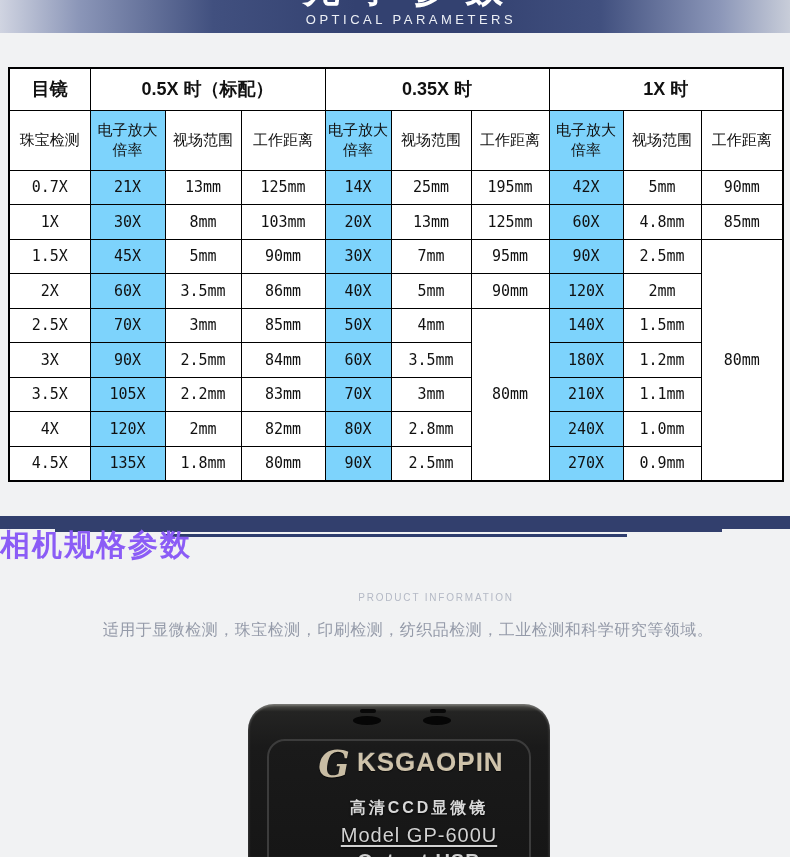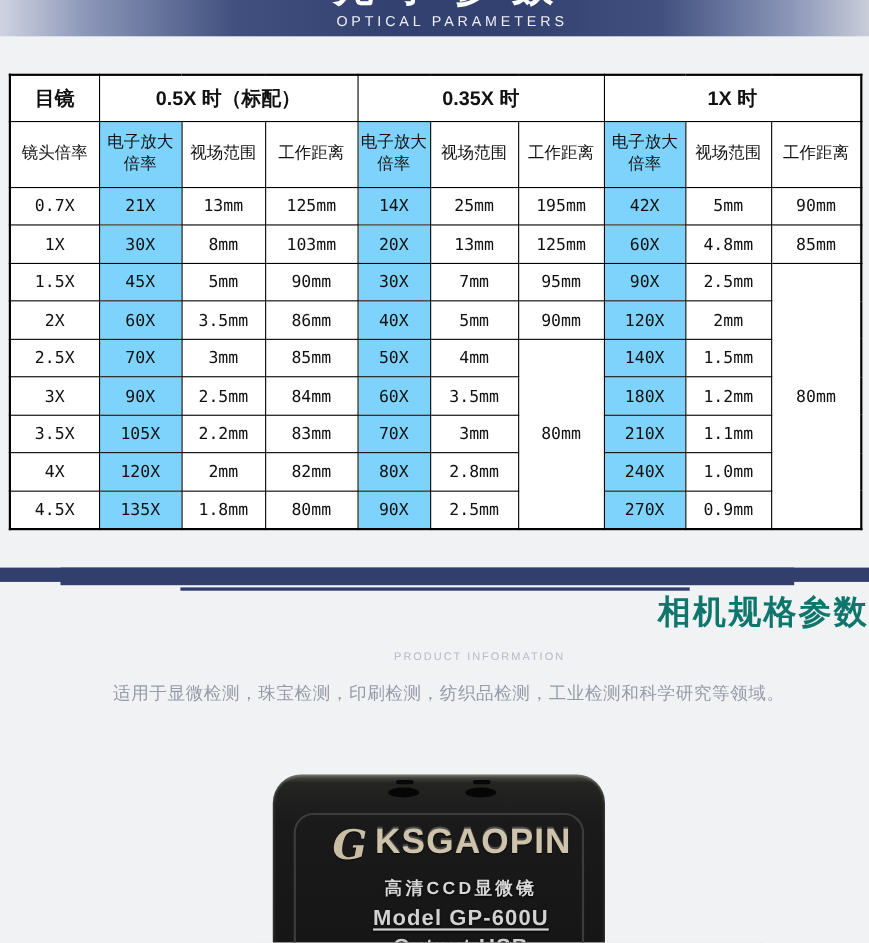--- a/index.html
+++ b/index.html
@@ -44,22 +44,22 @@
   }
   .hl { background:#7dd3fc; }
 
   
   .divider-bar-a { position:absolute; left:0; top:516px; width:790px; height:13px; background:#323f6d; }
   .divider-bar-b { position:absolute; left:55px; top:516px; width:667px; height:16px; background:#323f6d; }
   .divider-line  { position:absolute; left:164px; top:534px; width:463px; height:3px; background:#2f3e6e; }
 
   
   .section-title {
-    position:absolute; top:536px; left:0; width:100%; text-align:right;
-    font-size:30px; font-weight:bold; color:#0f766e; letter-spacing:2px;
+    position:absolute; top:525px; left:0; width:100%; text-align:left;
+    font-size:30px; font-weight:bold; color:#8b5cf6; letter-spacing:2px;
   }
   .section-subtitle {
     position:absolute; top:592px; left:0; width:100%; text-align:center;
     font-size:10px; color:#b4b9c5; letter-spacing:1.8px;margin-left:41px;
   }
   .description {
     position:absolute; top:620px; left:13px; width:100%; text-align:center;
     font-size:16px; color:#959ba9; letter-spacing:0.5px;
   }
 
@@ -83,31 +83,31 @@
   .logo-row {
     position:absolute; top:42px; left:0; width:100%; text-align:center;
     transform:translateX(12px); white-space:nowrap;
   }
   .logo-g {
     display:inline-block; font-family:"DejaVu Serif", serif; font-style:italic;
     font-weight:bold; font-size:37px; line-height:36px; vertical-align:-6px;
     color:#c9bda4; text-shadow:0 1px 1px rgba(0,0,0,0.7); margin-right:7px;
   }
   .logo-text {
-    display:inline-block; font-size:32px; font-weight:bold; letter-spacing:1px;
+    display:inline-block; font-size:26px; font-weight:bold; letter-spacing:1px;
     color:#cfc3ab; text-shadow:0 1px 1px rgba(0,0,0,0.7), 0 -1px 0 rgba(255,255,255,0.22);
   }
   .engraved-cn {
     position:absolute; top:94px; left:0; width:100%; text-align:center;
     transform:translateX(20px); font-size:16px; font-weight:bold; letter-spacing:3px;
     color:#d8d8d8; text-shadow:0 1px 2px rgba(0,0,0,0.85); white-space:nowrap;
   }
   .engraved-model {
     position:absolute; top:120px; left:0; width:100%; text-align:center;
-    transform:translateX(20px); font-size:20px; font-weight:bold; letter-spacing:1px;
+    transform:translateX(20px); font-size:20px; font-weight:normal; letter-spacing:1px;
     color:#d2d2d2; text-shadow:0 1px 2px rgba(0,0,0,0.85);
     text-decoration:underline; text-underline-offset:3px; white-space:nowrap;
   }
   .engraved-output {
     position:absolute; top:146px; left:0; width:100%; text-align:center;
     transform:translateX(20px); font-size:20px; font-weight:bold; letter-spacing:1px;
     color:#cfcfcf; text-shadow:0 1px 2px rgba(0,0,0,0.85); white-space:nowrap;
   }
 </style>
 </head>
@@ -134,21 +134,21 @@
         <col style="width: 82px;">
       </colgroup>
     <thead>
         <tr>
           <th class="th-top" colspan="1">目镜</th>
           <th class="th-top" colspan="3">0.5X 时（标配）</th>
           <th class="th-top" colspan="3">0.35X 时</th>
           <th class="th-top" colspan="3">1X 时</th>
         </tr>
         <tr>
-          <th class="th-sub">镜头倍率</th>
+          <th class="th-sub">珠宝检测</th>
           <th class="th-sub hl">电子放大倍率</th>
           <th class="th-sub">视场范围</th>
           <th class="th-sub">工作距离</th>
           <th class="th-sub hl">电子放大倍率</th>
           <th class="th-sub">视场范围</th>
           <th class="th-sub">工作距离</th>
           <th class="th-sub hl">电子放大倍率</th>
           <th class="th-sub">视场范围</th>
           <th class="th-sub">工作距离</th>
         </tr>

